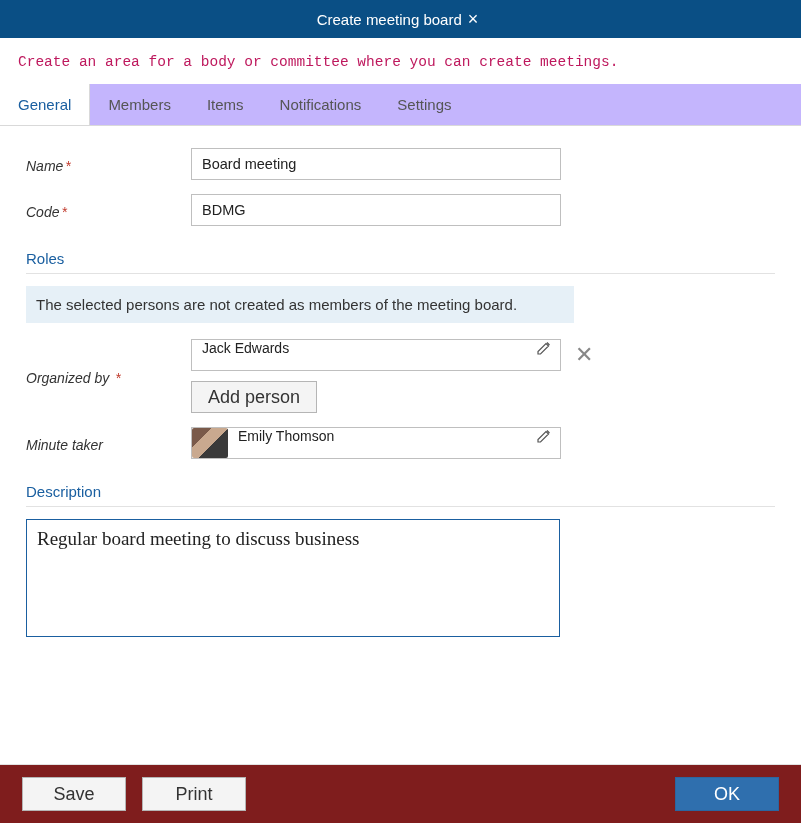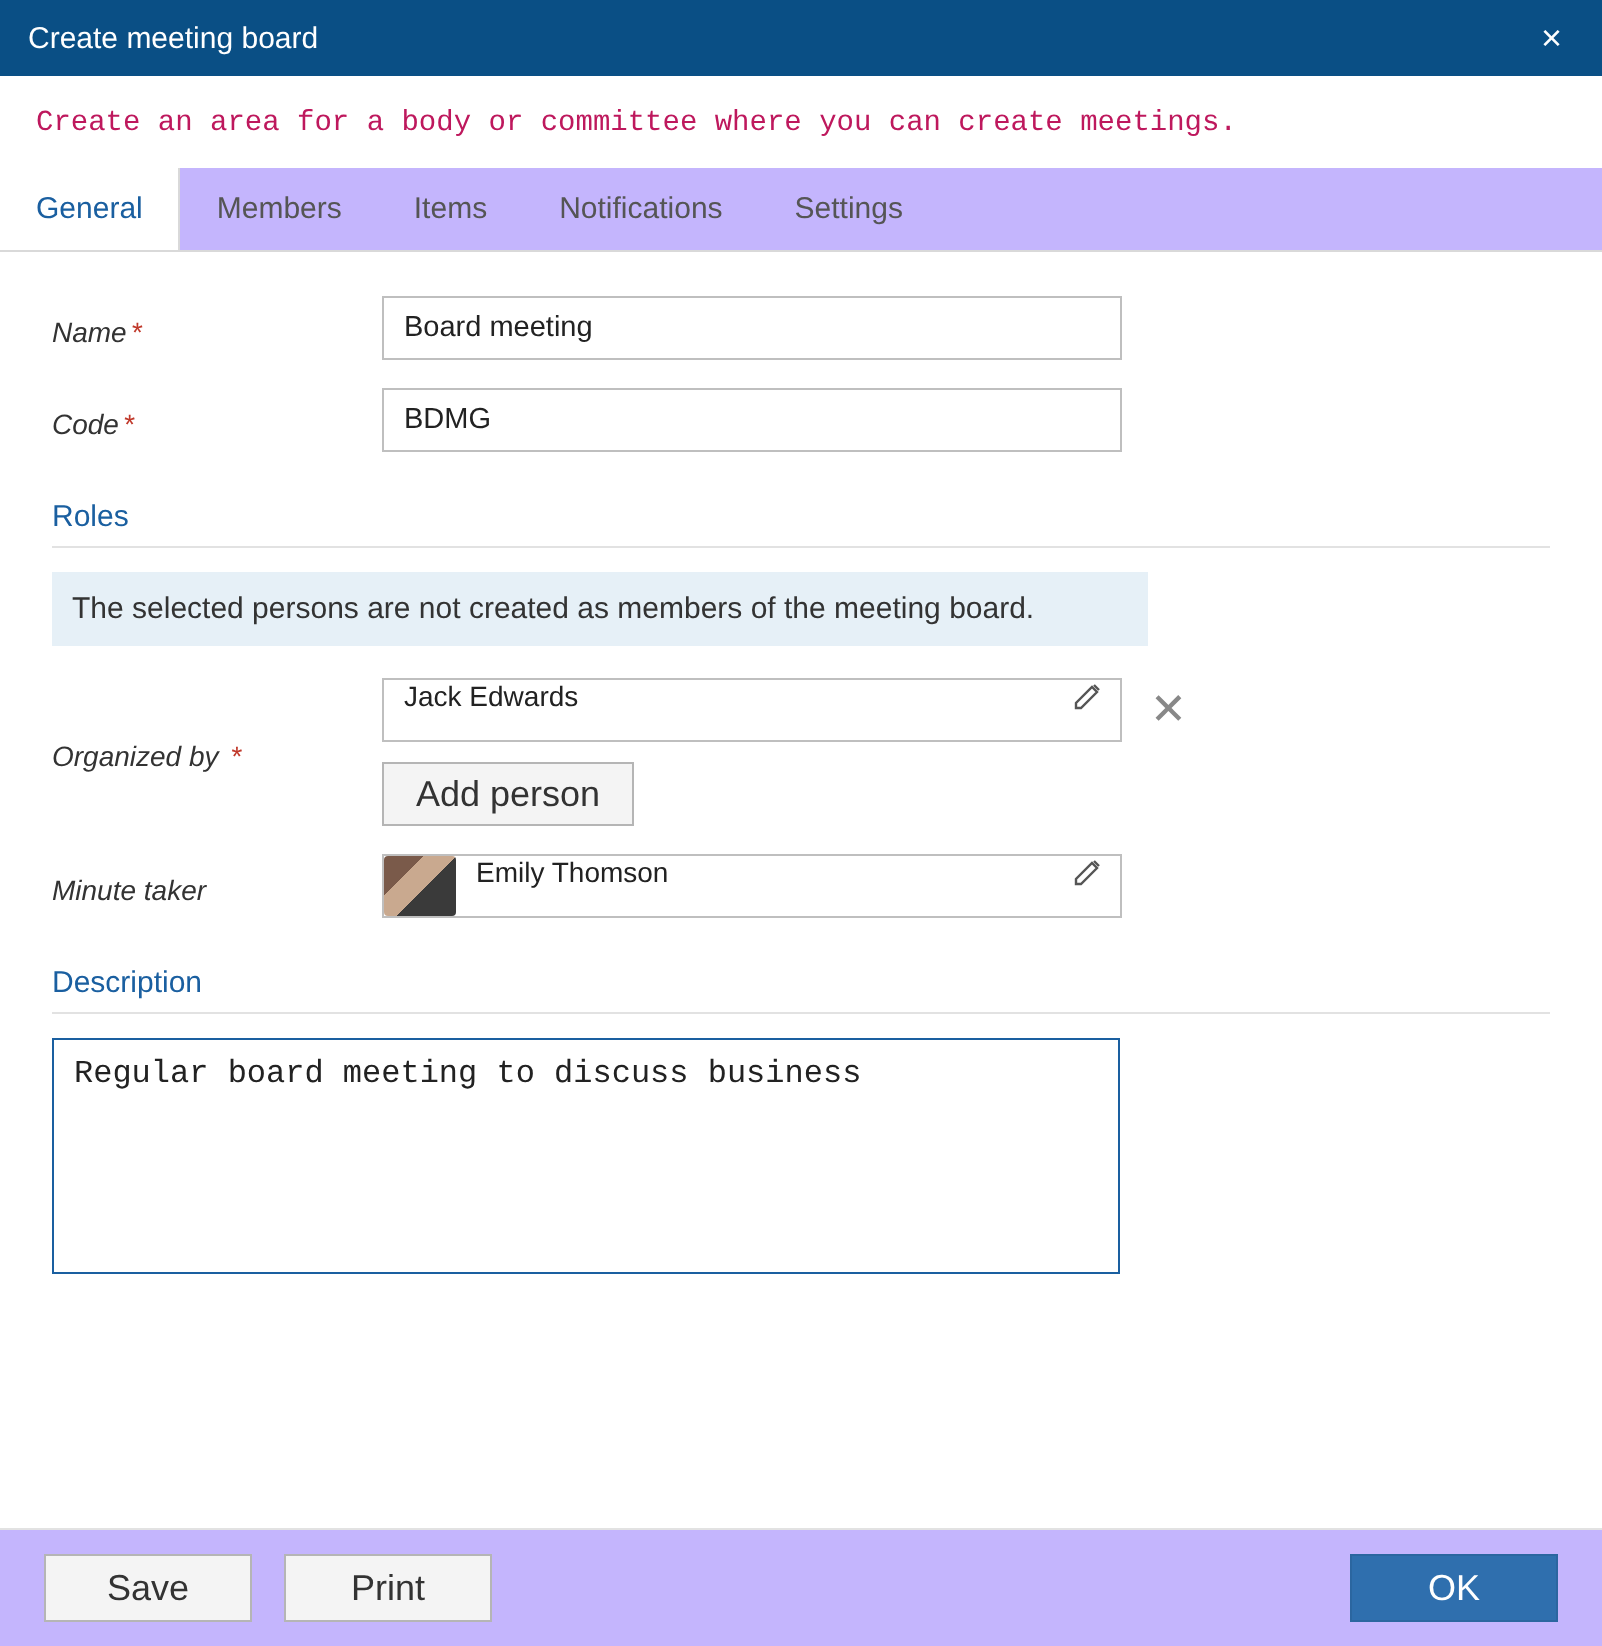--- a/index.html
+++ b/index.html
@@ -15,21 +15,21 @@
     flex-direction: column;
   }
 
   .titlebar {
     background: #0a4f85;
     color: #fff;
     height: 38px;
     display: flex;
     align-items: center;
     padding: 0 14px;
-    justify-content: space-between;
+    justify-content: center;
   }
   .titlebar .title { font-size: 15px; }
   .close-x {
     font-size: 18px;
     line-height: 1;
     cursor: pointer;
     padding: 4px 6px;
   }
 
   .subtitle {
@@ -152,29 +152,29 @@
     font-family: inherit;
     cursor: pointer;
     color: #333;
   }
 
   .desc-area {
     width: 534px;
     height: 118px;
     border: 1px solid #1a5fa0;
     padding: 8px 10px;
-    font-size: 16px;
-    font-family: Liberation Mono, monospace;
+    font-size: 19px;
+    font-family: Liberation Serif, serif;
     resize: none;
     color: #222;
   }
 
   .footer {
     border-top: 1px solid #e2e2e2;
-    background: #c4b5fd;
+    background: #7f1d1d;
     padding: 12px 22px;
     display: flex;
     justify-content: space-between;
     align-items: flex-end;
   }
   .footer-left, .footer-right { display: flex; gap: 16px; }
   .footer .btn { width: 104px; height: 34px; }
   .btn.primary {
     background: #2f6fae;
     border-color: #2b66a0;

